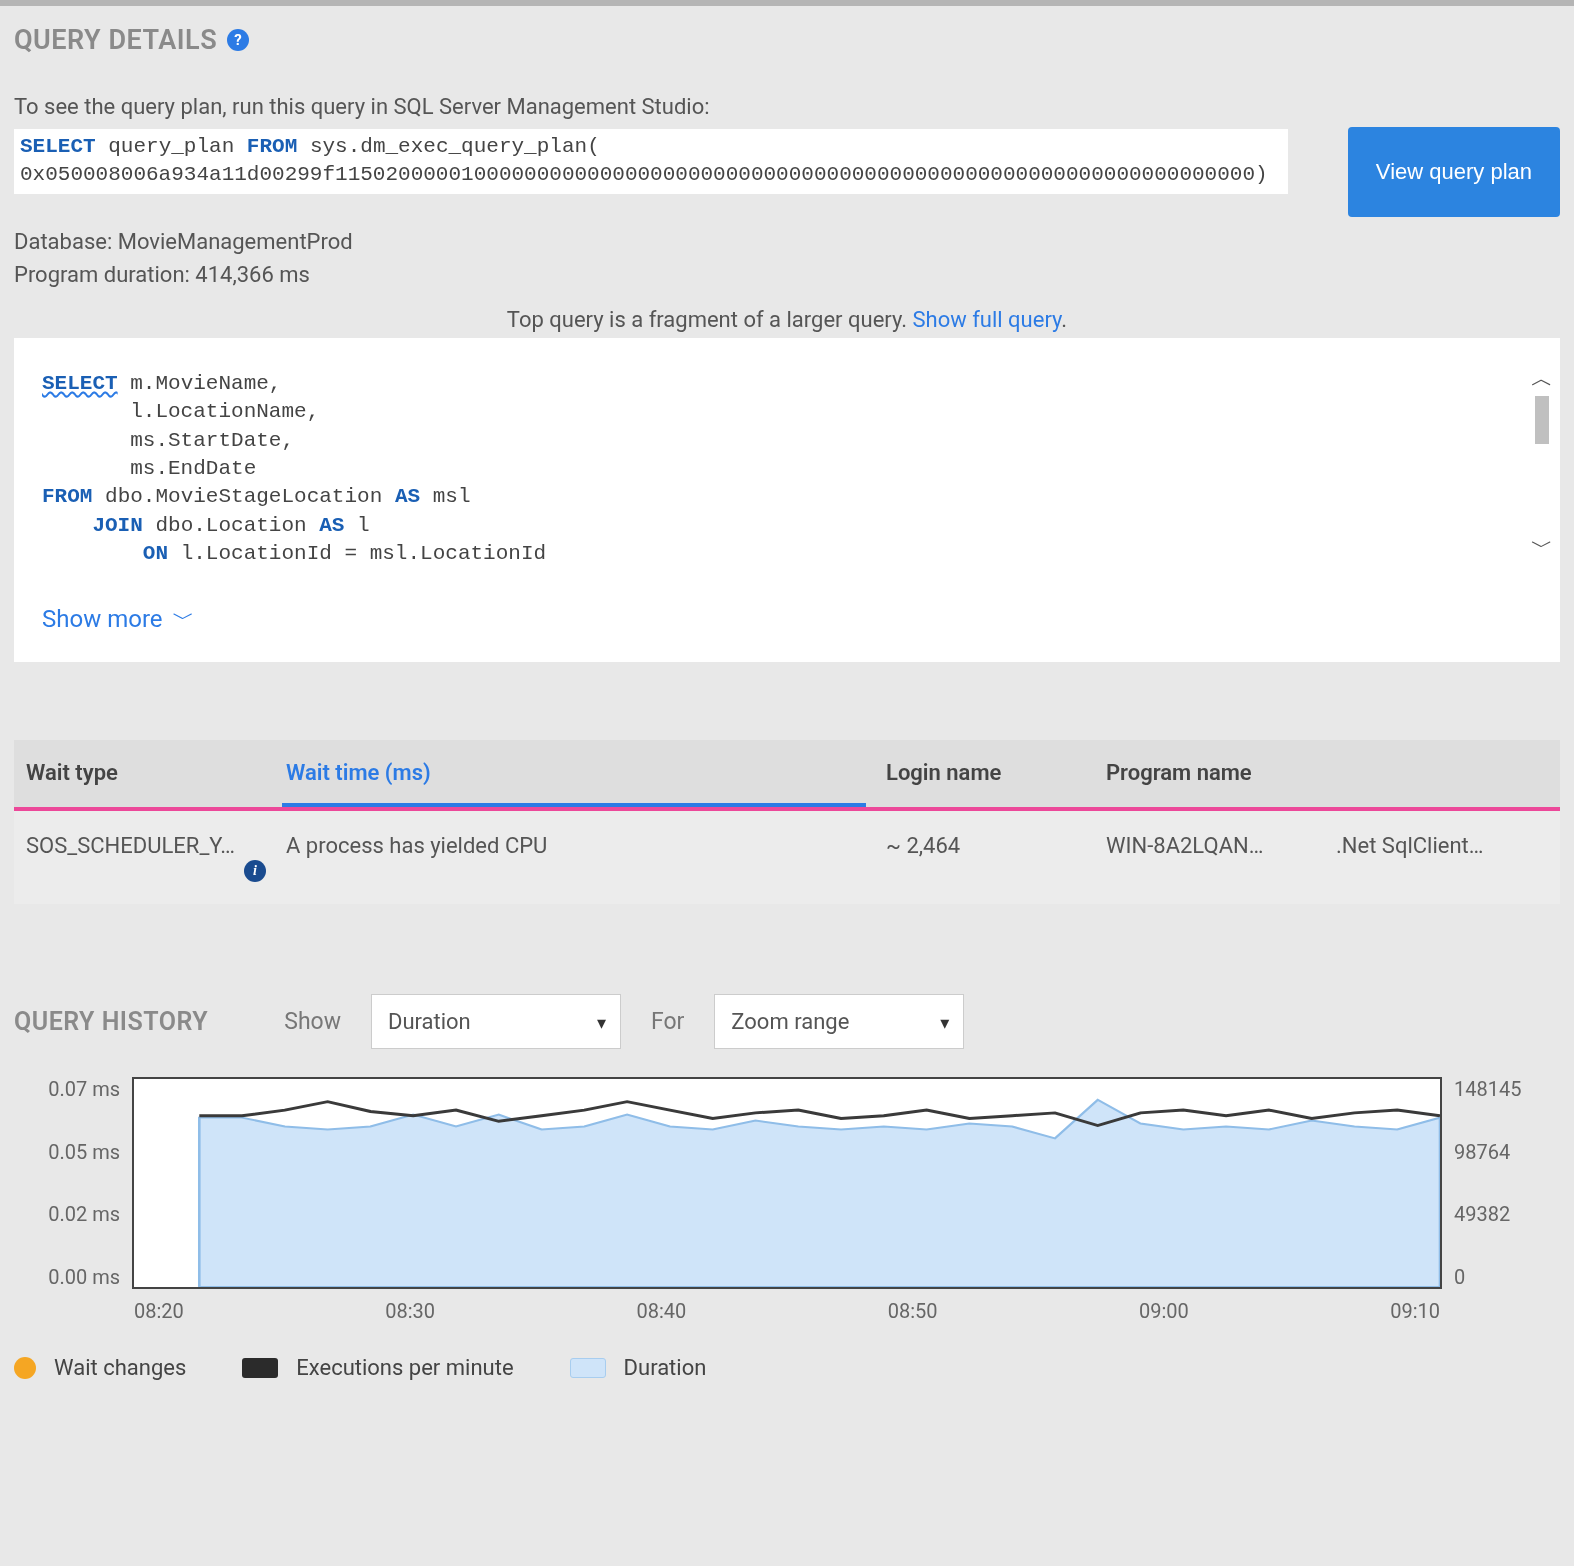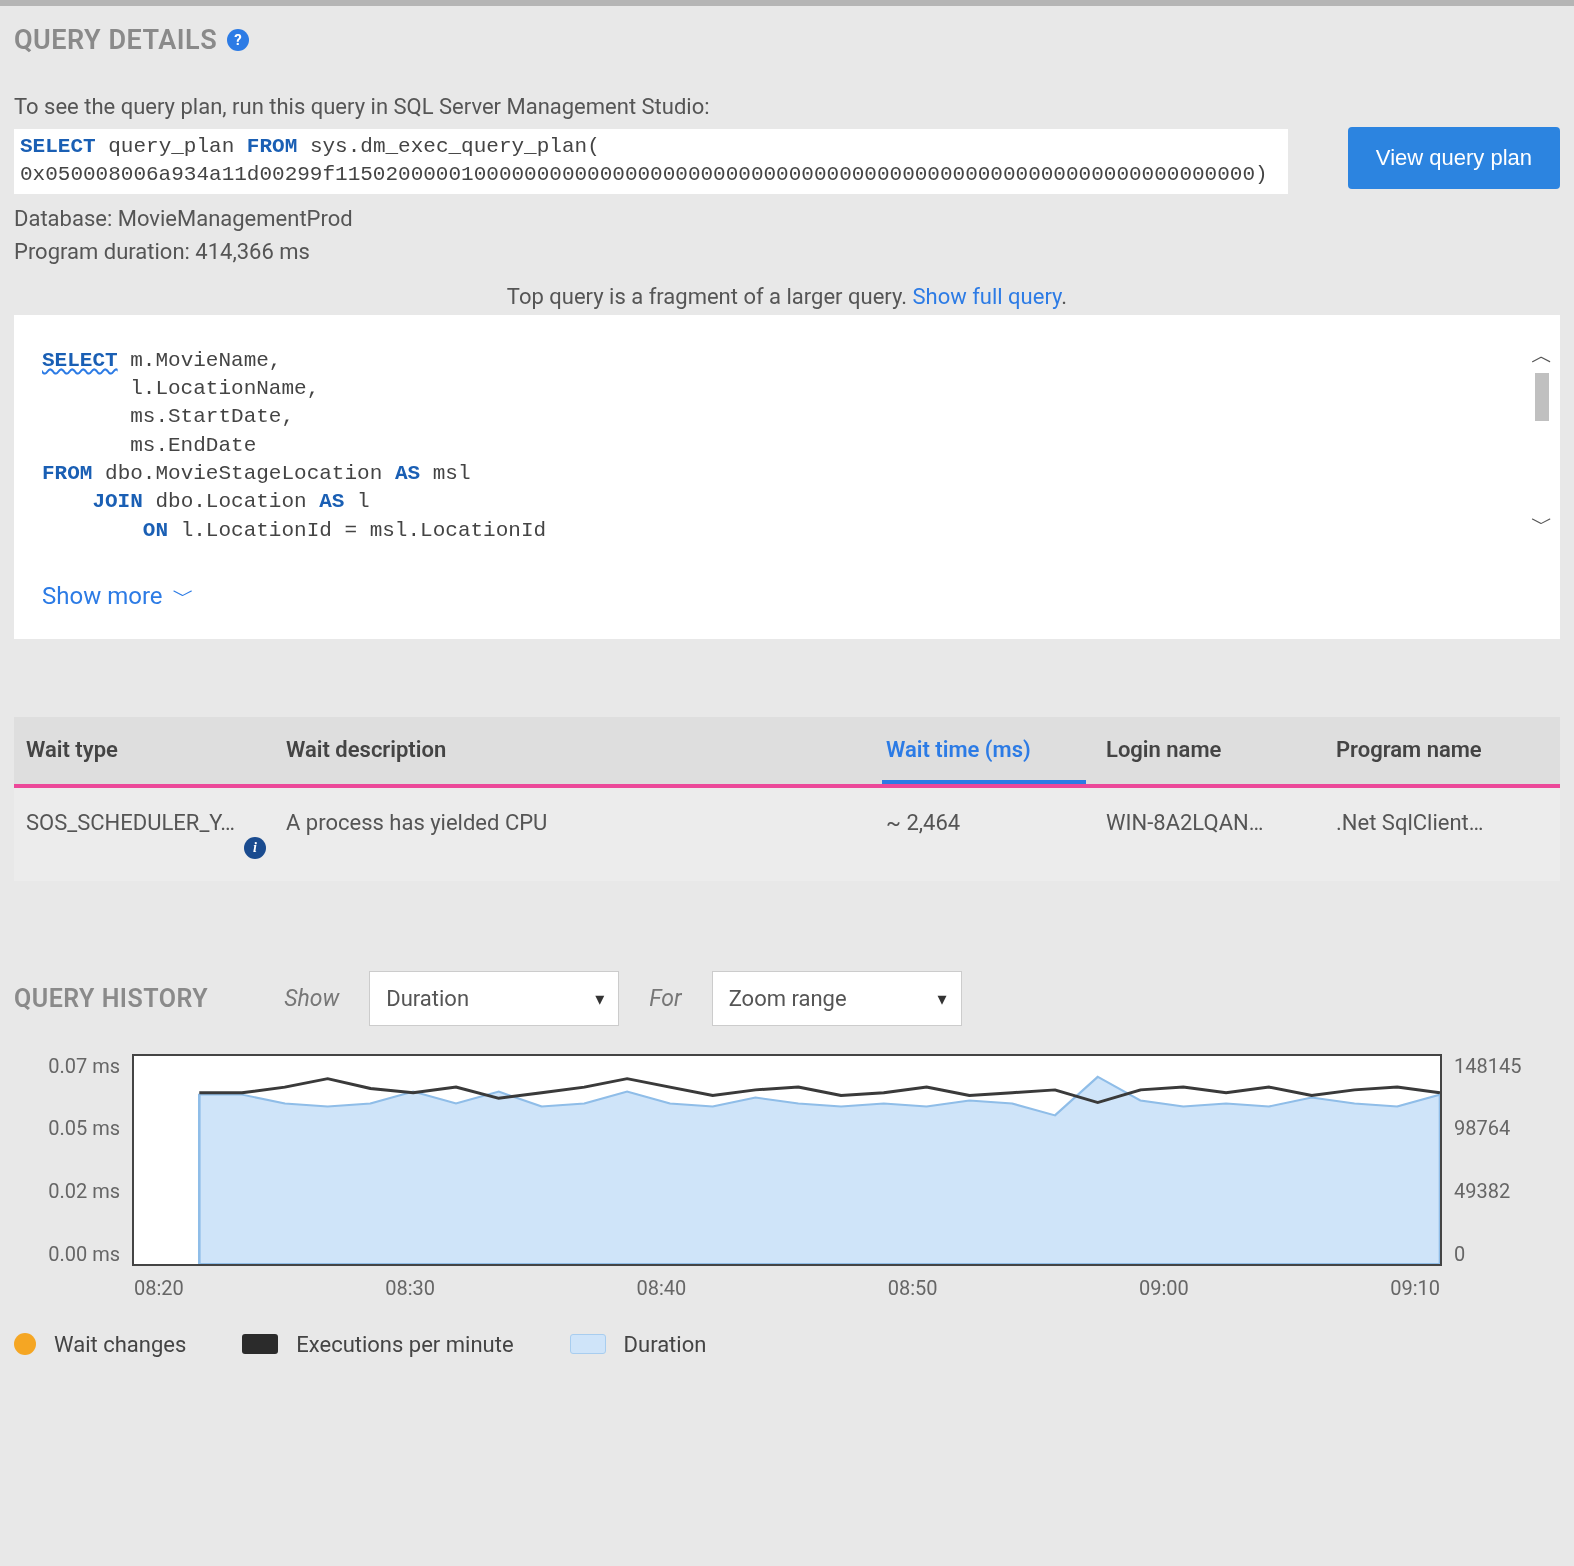--- a/index.html
+++ b/index.html
@@ -47,21 +47,21 @@
     flex: 1;
     white-space: pre-wrap;
     word-break: break-all;
     line-height: 1.35;
   }
   .kw { color: #1a5fb4; font-weight: bold; }
   .view-plan-btn {
     background: #2c84e0;
     color: #fff;
     border: none;
-    padding: 18px 28px;
+    padding: 32px 28px;
     font-size: 22px;
     border-radius: 4px;
     cursor: pointer;
     white-space: nowrap;
     margin-top: -2px;
   }
   .meta { font-size: 22px; color: #555; margin-top: 8px; line-height: 1.5; }
   .fragment-line { font-size: 22px; color: #555; margin-top: 16px; text-align: center; }
   .link { color: #2c7be5; cursor: pointer; }
   .sql-box {
@@ -141,21 +141,21 @@
   
   .history-section { margin-top: 90px; }
   .history-header {
     display: flex; align-items: center; gap: 30px;
     margin-bottom: 28px;
   }
   .history-title {
     font-size: 25px; font-weight: 600; color: #8a8a8a; letter-spacing: 0.5px;
     margin-right: 46px;
   }
-  .ctl-label { font-size: 23px; color: #777; font-style: italic; }
+  .ctl-label { font-size: 23px; color: #777; }
   .select {
     background: #fff;
     border: 1px solid #ccc;
     padding: 14px 50px 14px 16px;
     font-size: 22px;
     color: #555;
     position: relative;
     min-width: 250px;
     cursor: pointer;
   }
@@ -249,21 +249,20 @@
     </div>
     <div class="show-more">
       <span>Show more</span>
       <span class="chev">﹀</span>
     </div>
   </div>
 
   <div class="wait-table">
     <div class="wait-head">
       <div>Wait type</div>
-      <div>Wait description</div>
       <div class="sorted">Wait time (ms)</div>
       <div>Login name</div>
       <div>Program name</div>
     </div>
     <div class="wait-row">
       <div class="wait-type-cell">
         <span>SOS_SCHEDULER_Y…</span>
         <span class="info-badge">i</span>
       </div>
       <div>A process has yielded CPU</div>

